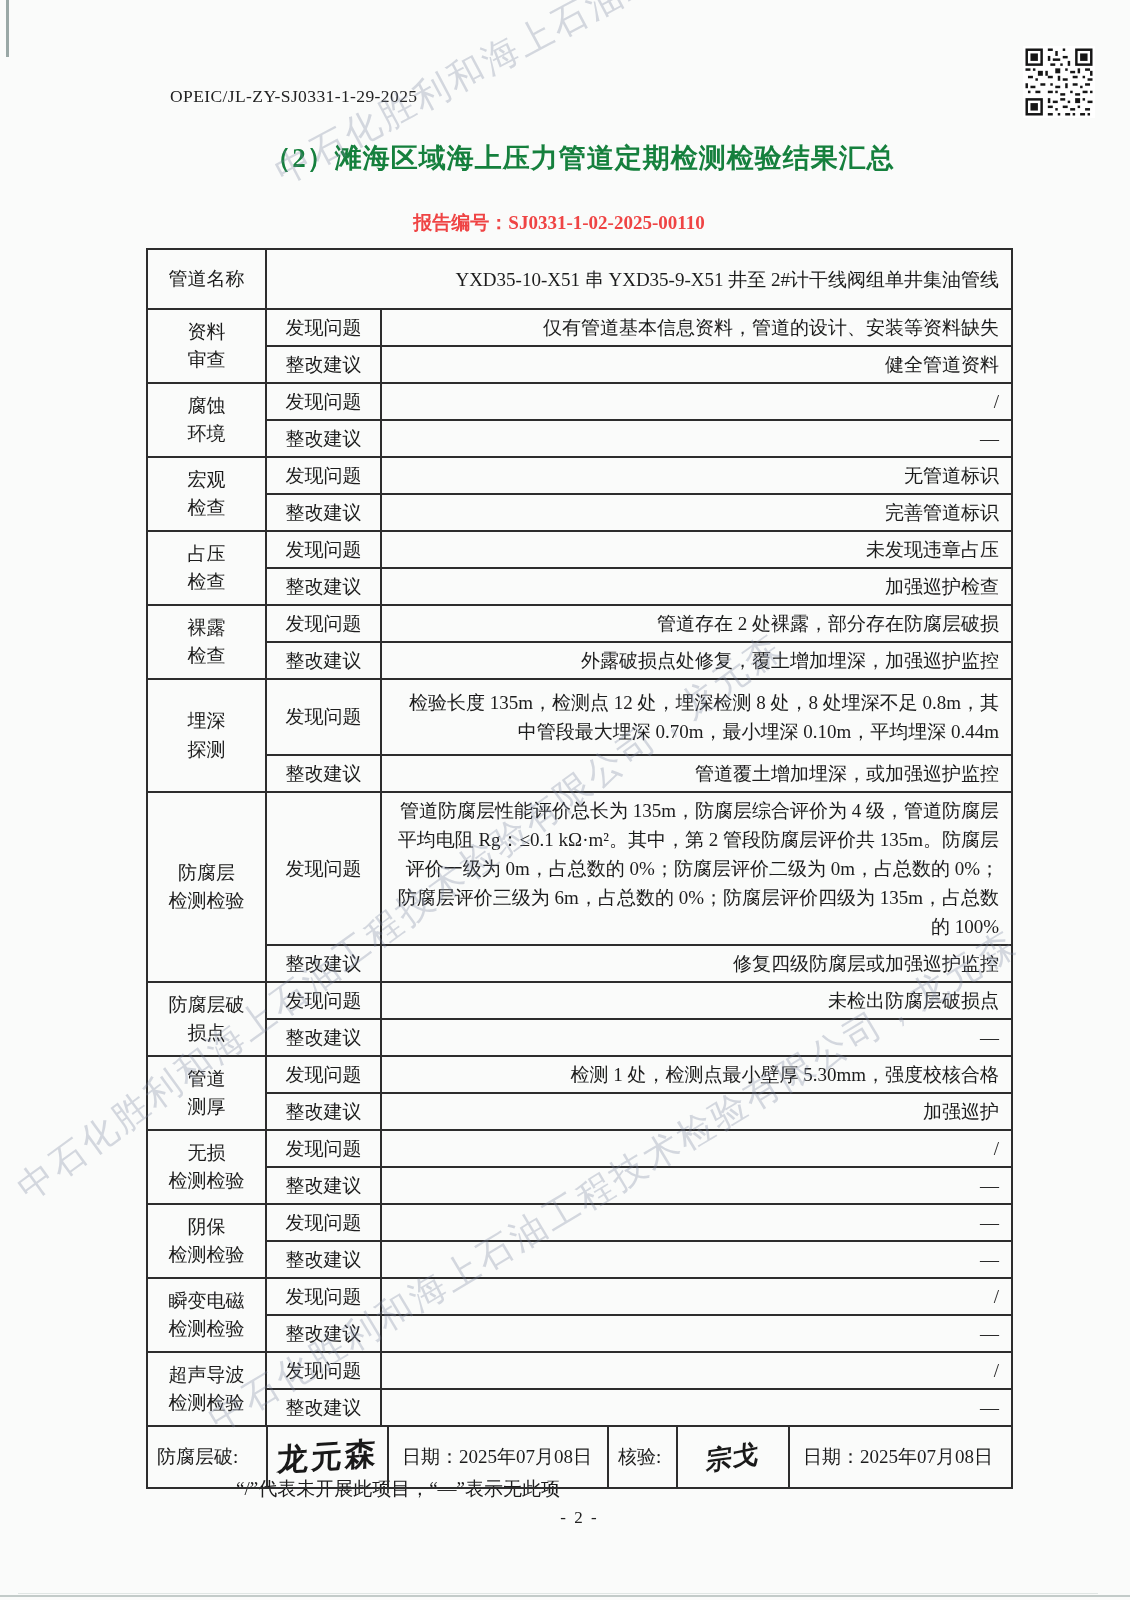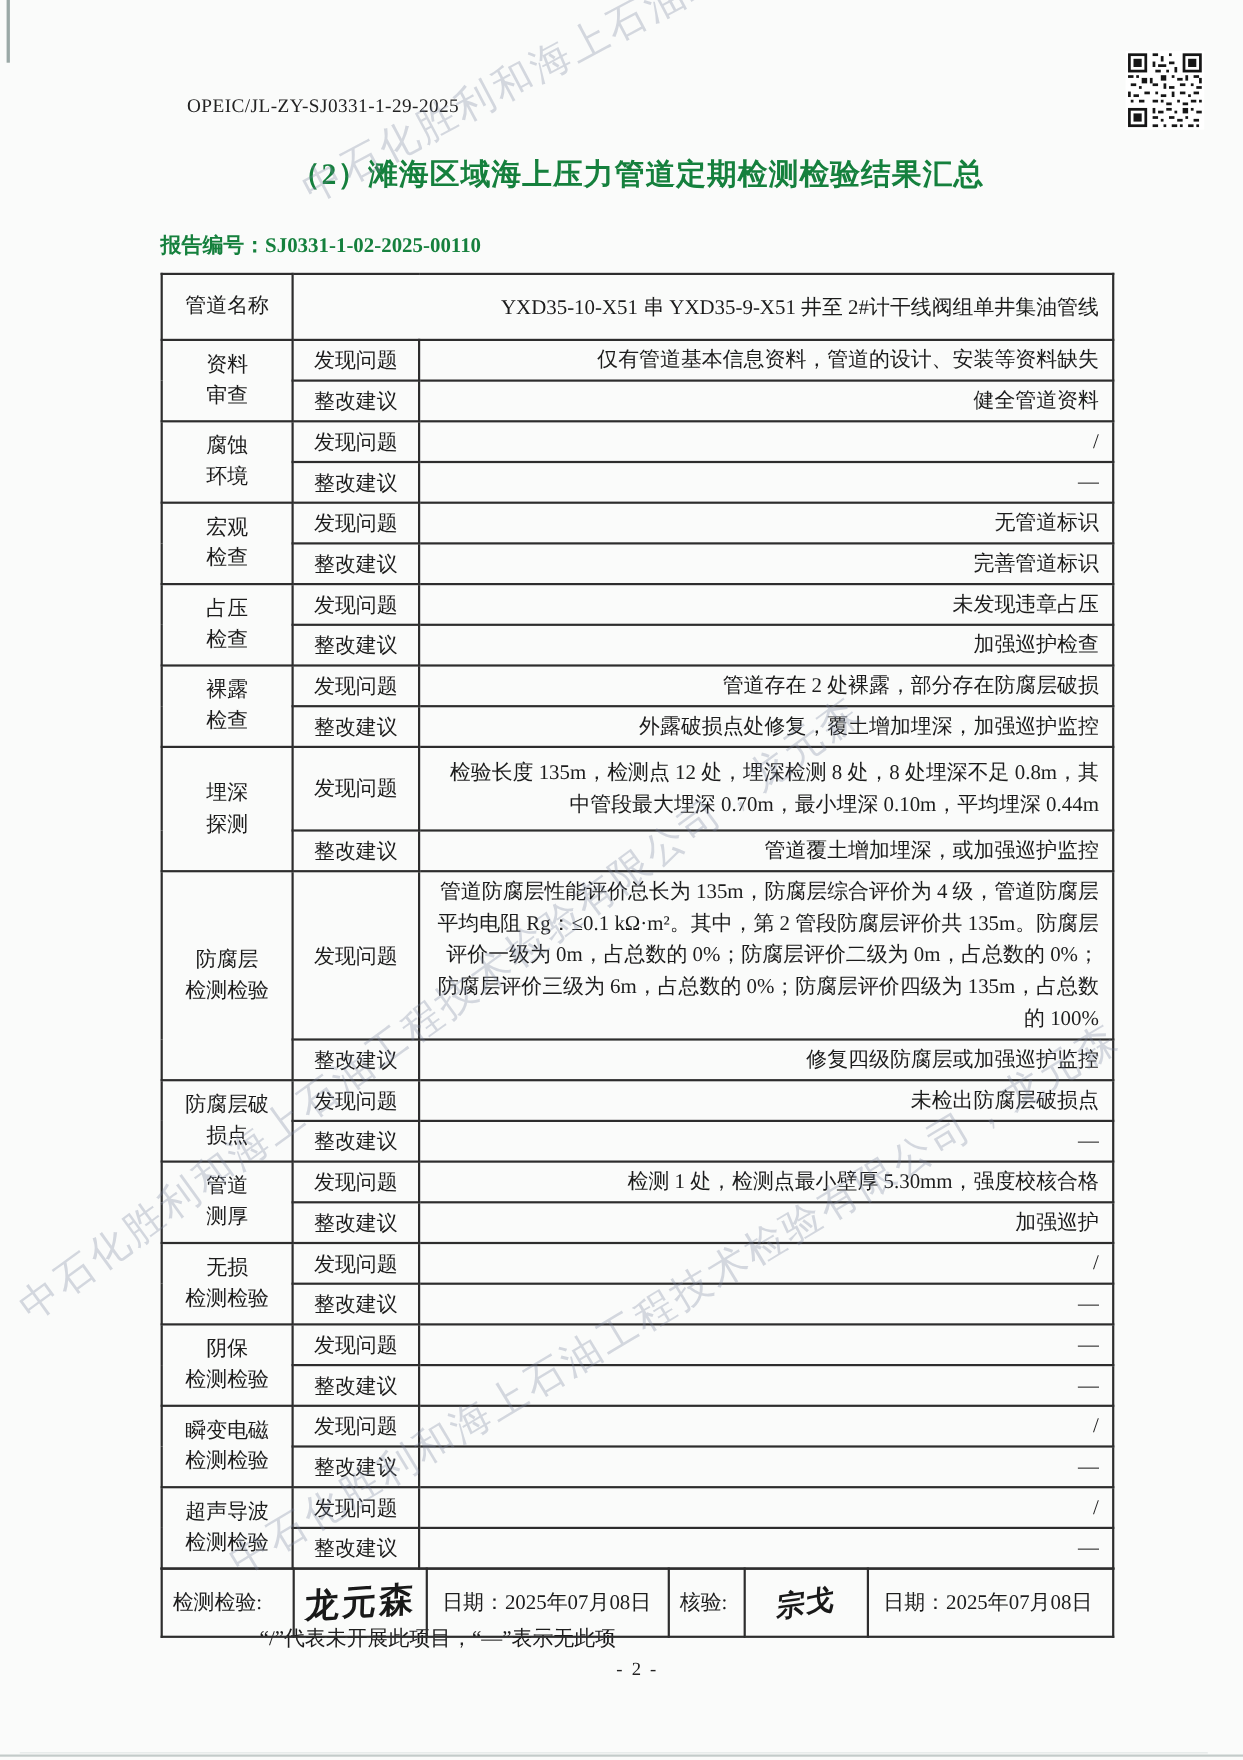--- a/index.html
+++ b/index.html
@@ -10,22 +10,22 @@
     color:#1c1c1c;
   }
   
   .edge-mark-left{position:absolute;left:6px;top:0;width:3px;height:57px;background:#9aa8a6;}
   .edge-line-bottom{position:absolute;left:0;bottom:3px;width:100%;height:2px;background:#c3cbc9;}
   .edge-line-bottom2{position:absolute;left:18px;bottom:6px;width:1080px;height:1px;background:#e0e6e4;}
 
   .doc-code{position:absolute;left:170px;top:86px;font-size:17.5px;letter-spacing:.4px;color:#222;}
   .page-title{position:absolute;left:146px;top:140px;width:867px;text-align:center;
     font-size:27px;font-weight:bold;letter-spacing:1px;color:#15803d;}
-  .report-no{position:absolute;left:146px;top:210px;width:826px;text-align:left;
-    font-size:19px;font-weight:600;color:#15803d;}
+  .report-no{position:absolute;left:146px;top:210px;width:826px;text-align:center;
+    font-size:19px;font-weight:600;color:#ef4444;}
 
   .qr{position:absolute;left:1023px;top:46px;width:72px;height:72px;}
 
   .table-wrap{position:absolute;left:146px;top:248px;width:867px;z-index:1;}
   table{border-collapse:collapse;table-layout:fixed;width:867px;}
   td{border:2px solid #2d2d2d;font-size:19px;color:#1c1c1c;padding:0;vertical-align:middle;
      overflow:hidden;}
   .lab{text-align:center;white-space:pre-line;line-height:1.5;padding:2px 4px;}
   .sub{text-align:center;padding:2px 4px;}
   .val{text-align:right;padding:3px 12px 3px 13px;line-height:29px;}
@@ -312,21 +312,21 @@
     <colgroup>
       <col style="width:120px">
         <col style="width:121px">
         <col style="width:220px">
       <col style="width:69px">
         <col style="width:112px">
         <col>
     </colgroup>
     <tbody>
         <tr class="r-sig">
-      <td class="sig-lab">检测检验:</td>
+      <td class="sig-lab">防腐层破:</td>
       <td class="sig-cell">
         <span class="handwriting">龙元森</span>
       </td>
       <td class="sig-date">日期：2025年07月08日</td>
       <td class="sig-lab">核验:</td>
       <td class="sig-cell">
         <span class="handwriting small">宗戈</span>
       </td>
       <td class="sig-date">日期：2025年07月08日</td>
     </tr>

